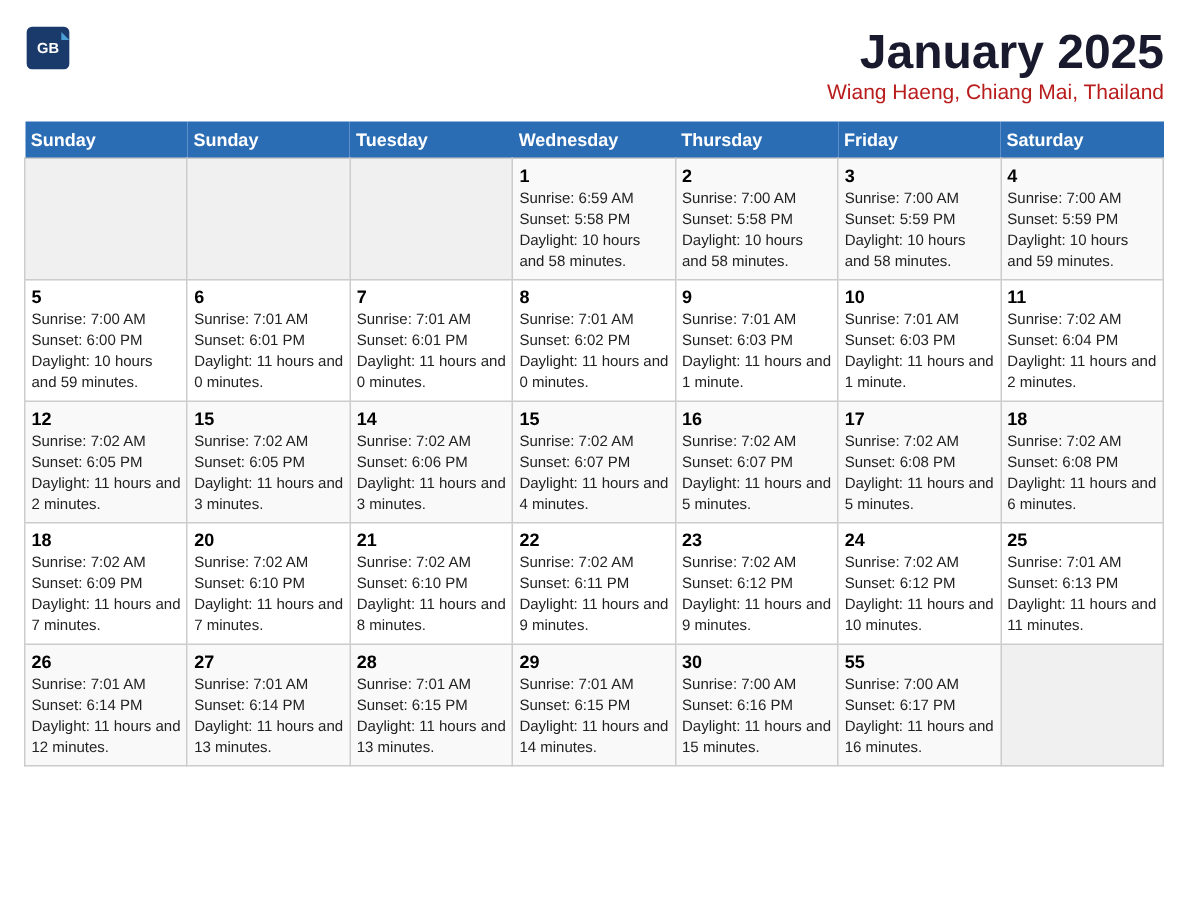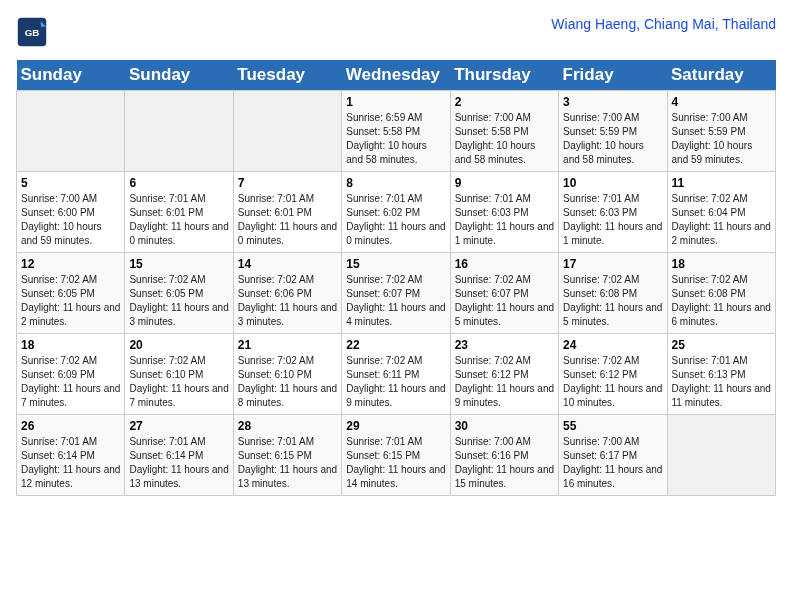--- a/index.html
+++ b/index.html
@@ -37,33 +37,33 @@
     .title-block {
       text-align: right;
     }
     .calendar-title {
       font-size: 32px;
       font-weight: bold;
       color: #1a1a2e;
     }
     .calendar-subtitle {
       font-size: 14px;
-      color: #1d4ed8;
+      color: #b91c1c;
     }
     table {
       width: 100%;
       border-collapse: collapse;
       font-size: 11px;
     }
     thead th {
       background: #2a6db5;
       color: #fff;
       padding: 5px 4px;
       text-align: left;
-      font-size: 17px;
+      font-size: 12px;
       font-weight: bold;
     }
     tbody tr {
       vertical-align: top;
     }
     tbody td {
       border: 1px solid #ccc;
       padding: 4px;
       width: 107px;
       min-height: 75px;
@@ -91,20 +91,21 @@
 
 <div class="header">
   <div class="logo">
     <svg class="logo-icon" viewBox="0 0 36 36">
       <rect x="2" y="2" width="32" height="32" rx="4" fill="#1a3a6b"></rect>
       <text x="18" y="22" text-anchor="middle" fill="white" font-size="11" font-weight="bold" font-family="Arial">GB</text>
       <polygon points="28,6 34,12 28,12" fill="#4a9fd5"></polygon>
     </svg>
   </div>
   <div class="title-block">
+    <div class="calendar-title">January 2025</div>
     <div class="calendar-subtitle">Wiang Haeng, Chiang Mai, Thailand</div>
   </div>
 </div>
 
 <table>
   <thead>
     <tr>
     <th>Sunday</th>
         <th>Sunday</th>
         <th>Tuesday</th>

